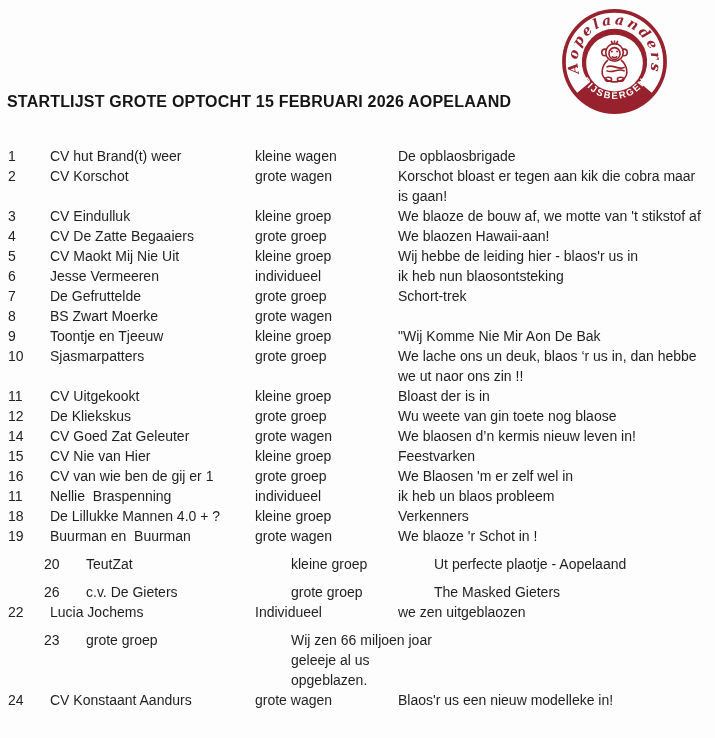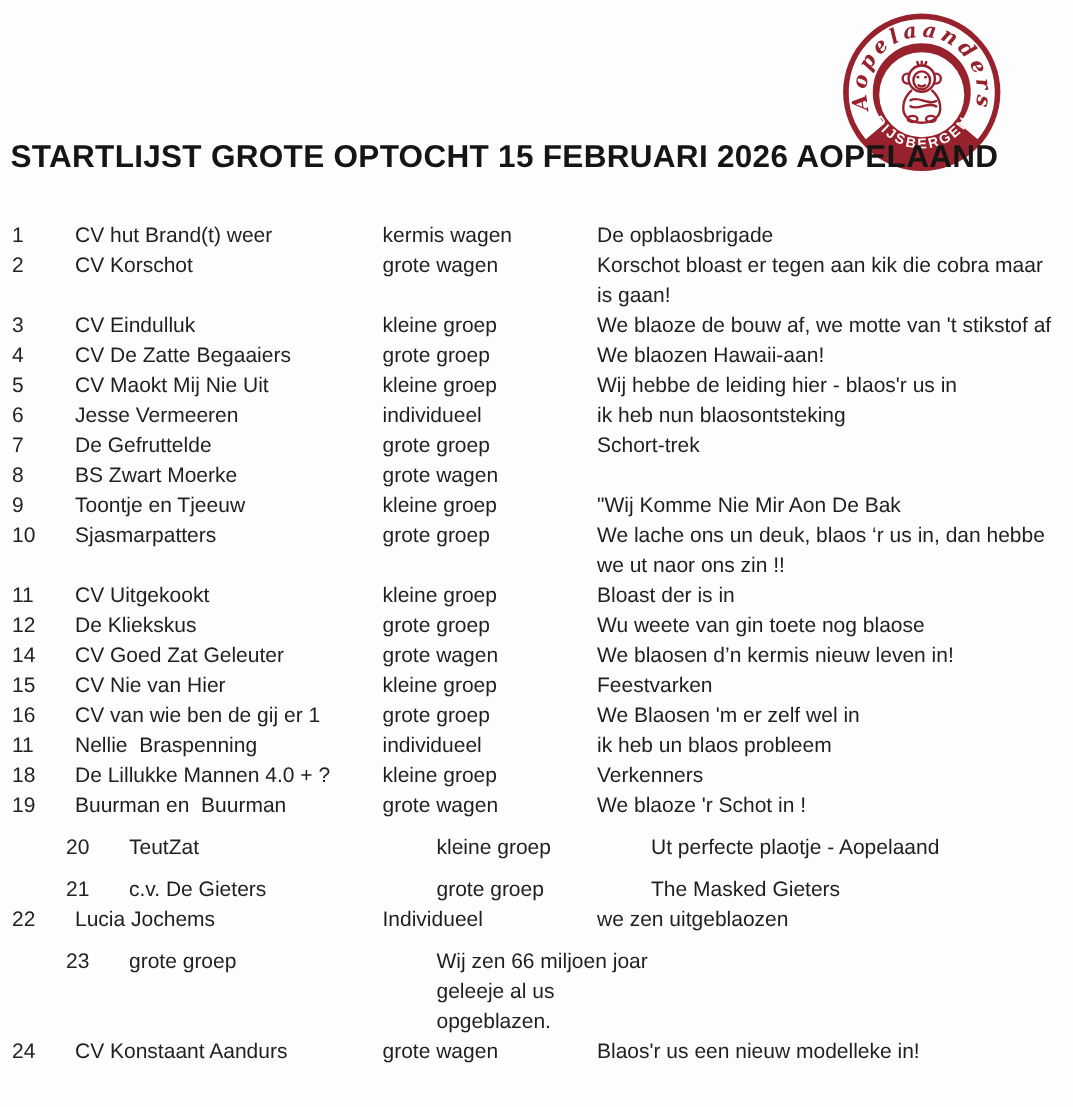--- a/index.html
+++ b/index.html
@@ -11,21 +11,21 @@
     position:relative;
     overflow:hidden;
   }
   .sheet{position:relative;width:715px;height:738px;background:#fdfdfd;}
   .logo{
     position:absolute;top:8px;left:561px;width:107px;height:107px;
   }
   .logo svg{width:100%;height:100%;display:block;}
   .title{
     position:absolute;left:7px;top:93px;margin:0;
-    font-size:21px;font-weight:700;letter-spacing:.2px;color:#151515;
+    font-size:16px;font-weight:700;letter-spacing:.2px;color:#151515;
     white-space:nowrap;
   }
   .table{
     position:absolute;top:146px;left:8px;right:6px;
   }
   .row{
     display:grid;
     grid-template-columns:42px 205px 143px 1fr;
     font-size:14px;
     line-height:20px;
@@ -77,21 +77,21 @@
       </text>
     </svg>
   </div>
 
   <h1 class="title">STARTLIJST GROTE OPTOCHT 15 FEBRUARI 2026 AOPELAAND</h1>
 
   <div class="table" id="rows">
     <div class="row">
       <div class="cell nr">1</div>
       <div class="cell name">CV hut Brand(t) weer</div>
-      <div class="cell cat">kermis wagen</div>
+      <div class="cell cat">kleine wagen</div>
       <div class="cell motto">De opblaosbrigade</div>
     </div>
 
     <div class="row">
       <div class="cell nr">2</div>
       <div class="cell name">CV Korschot</div>
       <div class="cell cat">grote wagen</div>
       <div class="cell motto">Korschot bloast er tegen aan kik die cobra maar is gaan!</div>
     </div>
 
@@ -207,21 +207,21 @@
     </div>
 
     <div class="row spaced">
       <div class="cell nr">20</div>
       <div class="cell name">TeutZat</div>
       <div class="cell cat">kleine groep</div>
       <div class="cell motto">Ut perfecte plaotje - Aopelaand</div>
     </div>
 
     <div class="row spaced">
-      <div class="cell nr">21</div>
+      <div class="cell nr">26</div>
       <div class="cell name">c.v. De Gieters</div>
       <div class="cell cat">grote groep</div>
       <div class="cell motto">The Masked Gieters</div>
     </div>
 
     <div class="row">
       <div class="cell nr">22</div>
       <div class="cell name">Lucia Jochems</div>
       <div class="cell cat">Individueel</div>
       <div class="cell motto">we zen uitgeblaozen</div>

